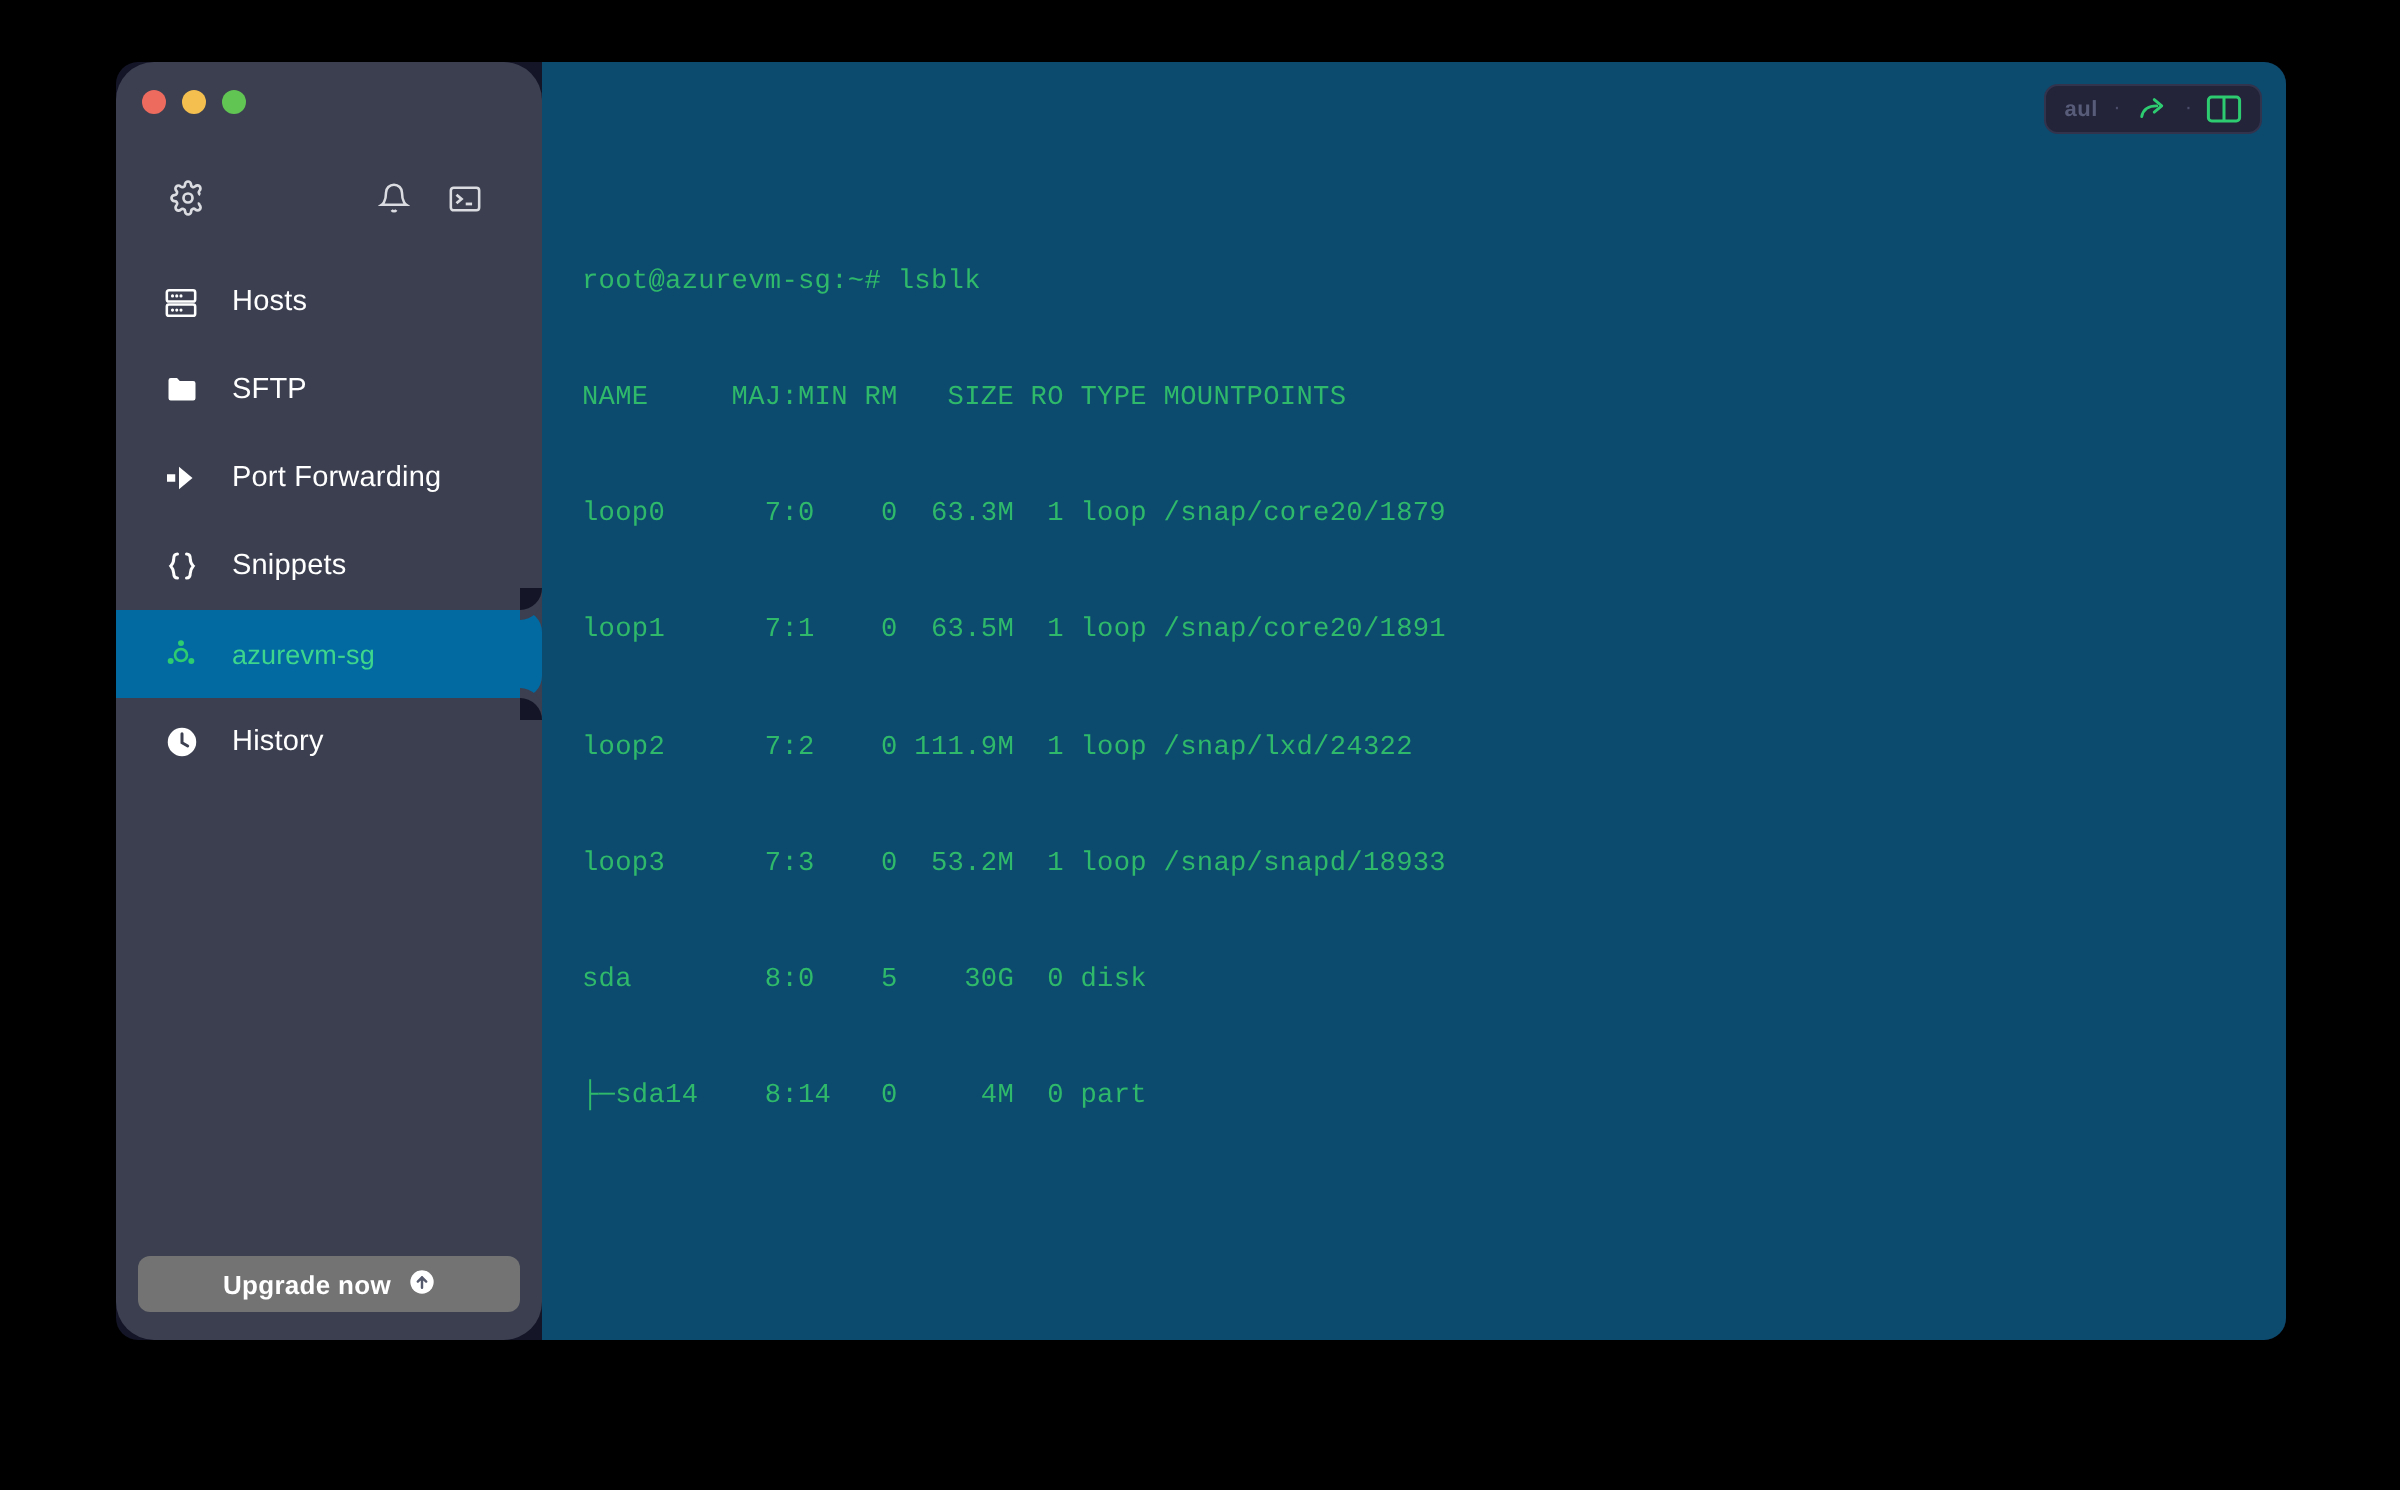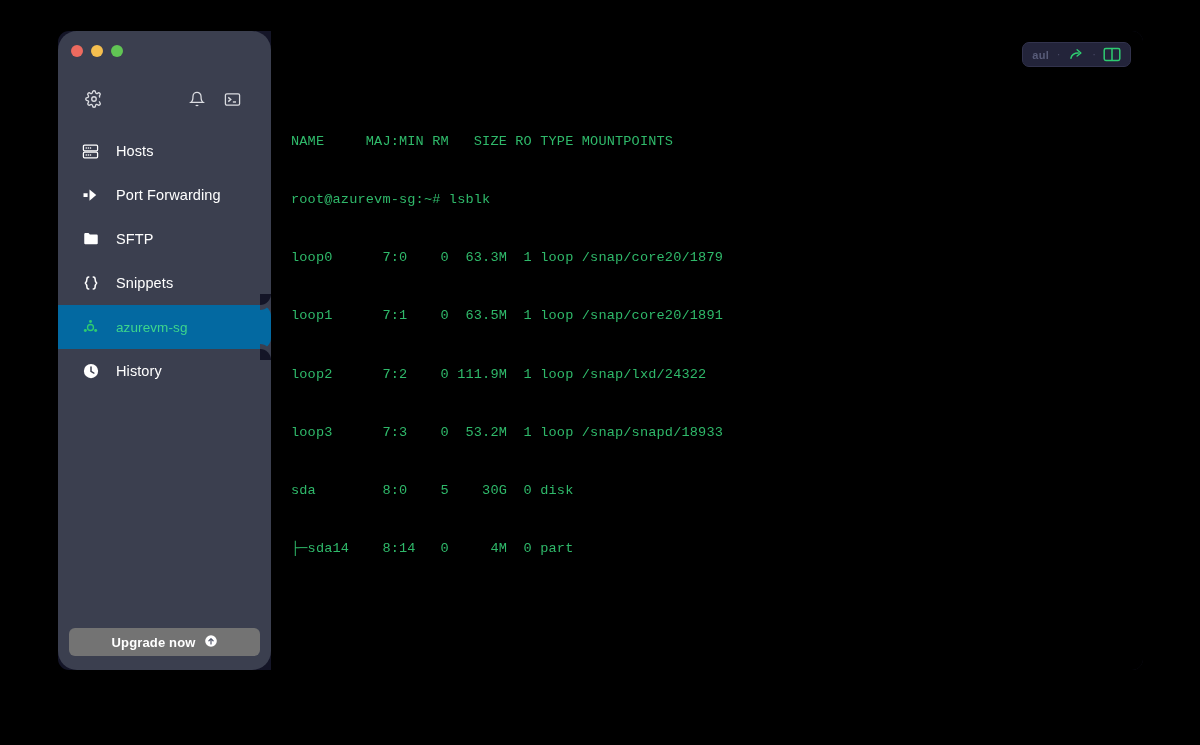--- a/index.html
+++ b/index.html
@@ -131,21 +131,21 @@
     display: flex;
     align-items: center;
     justify-content: center;
     gap: 8px;
     cursor: pointer;
   }
 
   
   #terminal-pane {
     flex: 1 1 auto;
-    background: #000000;
+    background: #0c4a6e;
     position: relative;
     overflow: hidden;
   }
 
   #terminal-toolbar {
     position: absolute;
     top: 11px;
     right: 12px;
     height: 25px;
     display: flex;
@@ -226,34 +226,34 @@
             <rect x="2" y="13" width="20" height="8" rx="1.5"></rect>
             <path d="M6 7h.01M9 7h.01M12 7h.01M6 17h.01M9 17h.01M12 17h.01" stroke-width="2.2" stroke-linecap="round"></path>
           </svg>
         </span>
         <span class="nav-label">Hosts</span>
       </div>
 
       <div class="nav-item">
         <span class="nav-icon">
           <svg width="18" height="18" viewBox="0 0 24 24" fill="currentColor">
+            <path d="M3 5.5A1.5 1.5 0 0 1 4.5 4h4.2l1.8 2h9A1.5 1.5 0 0 1 21 7.5v10A1.5 1.5 0 0 1 19.5 19h-15A1.5 1.5 0 0 1 3 17.5z"></path>
+          </svg>
+        </span>
+        <span class="nav-label">SFTP</span>
+      </div>
+
+      <div class="nav-item">
+        <span class="nav-icon">
+          <svg width="18" height="18" viewBox="0 0 24 24" fill="currentColor">
             <path d="M2 9.5h5.5v5H2z"></path>
             <path d="M10 4.5l9 7.5-9 7.5z"></path>
           </svg>
         </span>
         <span class="nav-label">Port Forwarding</span>
-      </div>
-
-      <div class="nav-item">
-        <span class="nav-icon">
-          <svg width="18" height="18" viewBox="0 0 24 24" fill="currentColor">
-            <path d="M3 5.5A1.5 1.5 0 0 1 4.5 4h4.2l1.8 2h9A1.5 1.5 0 0 1 21 7.5v10A1.5 1.5 0 0 1 19.5 19h-15A1.5 1.5 0 0 1 3 17.5z"></path>
-          </svg>
-        </span>
-        <span class="nav-label">SFTP</span>
       </div>
 
       <div class="nav-item">
         <span class="nav-icon">
           <svg width="18" height="18" viewBox="0 0 24 24" fill="none" stroke="currentColor" stroke-width="2" stroke-linecap="round">
             <path d="M9 4c-2 0-2.5 1-2.5 3s0 3.2-2 5c1.5 1.8 2 3 2 5s.5 3 2.5 3"></path>
             <path d="M15 4c2 0 2.5 1 2.5 3s0 3.2 2 5c-1.5 1.8-2 3-2 5s-.5 3-2.5 3"></path>
           </svg>
         </span>
         <span class="nav-label">Snippets</span>
@@ -311,22 +311,22 @@
       <span class="tt-sep">·</span>
       <span class="tt-btn">
         <svg width="18" height="15" viewBox="0 0 24 20" fill="none" stroke="#2ecc71" stroke-width="2">
           <rect x="1.6" y="2" width="20.8" height="16" rx="2.2"></rect>
           <path d="M12 2v16"></path>
         </svg>
       </span>
     </div>
 
     <div id="terminal-body">
+      <div class="term-line">root@azurevm-sg:~# lsblk</div>
       <div class="term-line">NAME     MAJ:MIN RM   SIZE RO TYPE MOUNTPOINTS</div>
-      <div class="term-line">root@azurevm-sg:~# lsblk</div>
       <div class="term-line">loop0      7:0    0  63.3M  1 loop /snap/core20/1879</div>
       <div class="term-line">loop1      7:1    0  63.5M  1 loop /snap/core20/1891</div>
       <div class="term-line">loop2      7:2    0 111.9M  1 loop /snap/lxd/24322</div>
       <div class="term-line">loop3      7:3    0  53.2M  1 loop /snap/snapd/18933</div>
       <div class="term-line">sda        8:0    5    30G  0 disk </div>
       <div class="term-line">├─sda14    8:14   0     4M  0 part </div>
       
       
       
       

